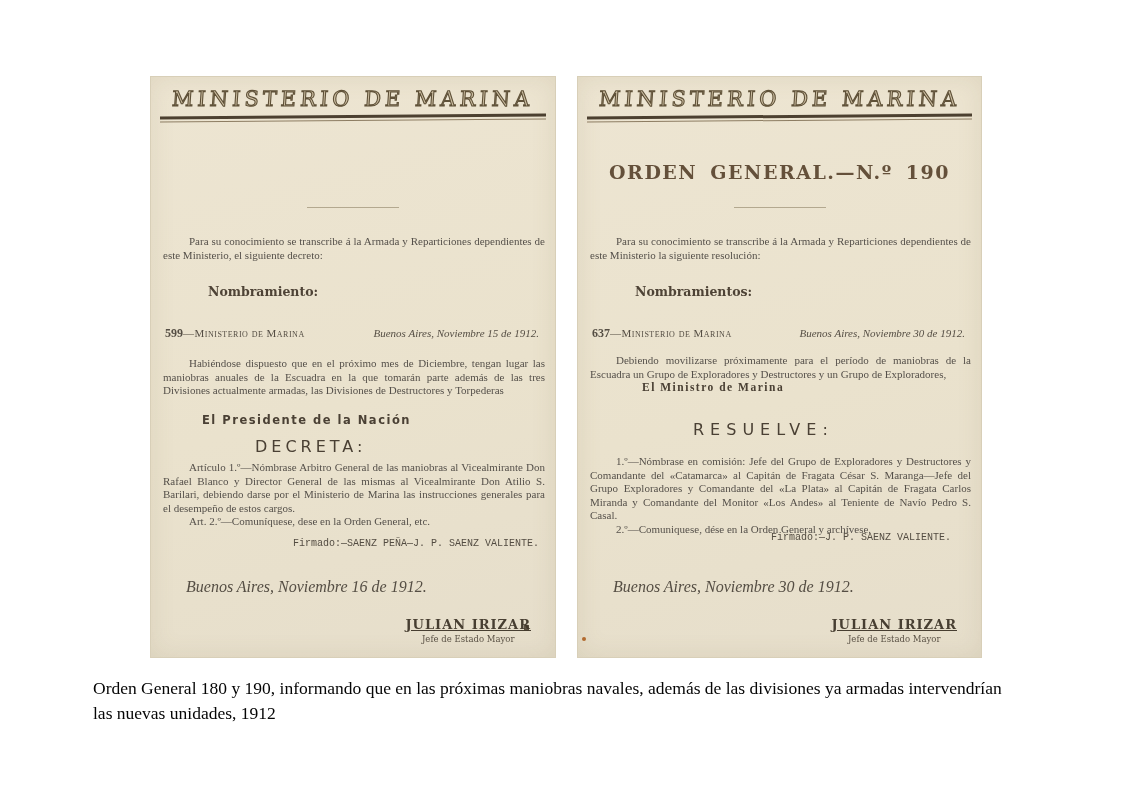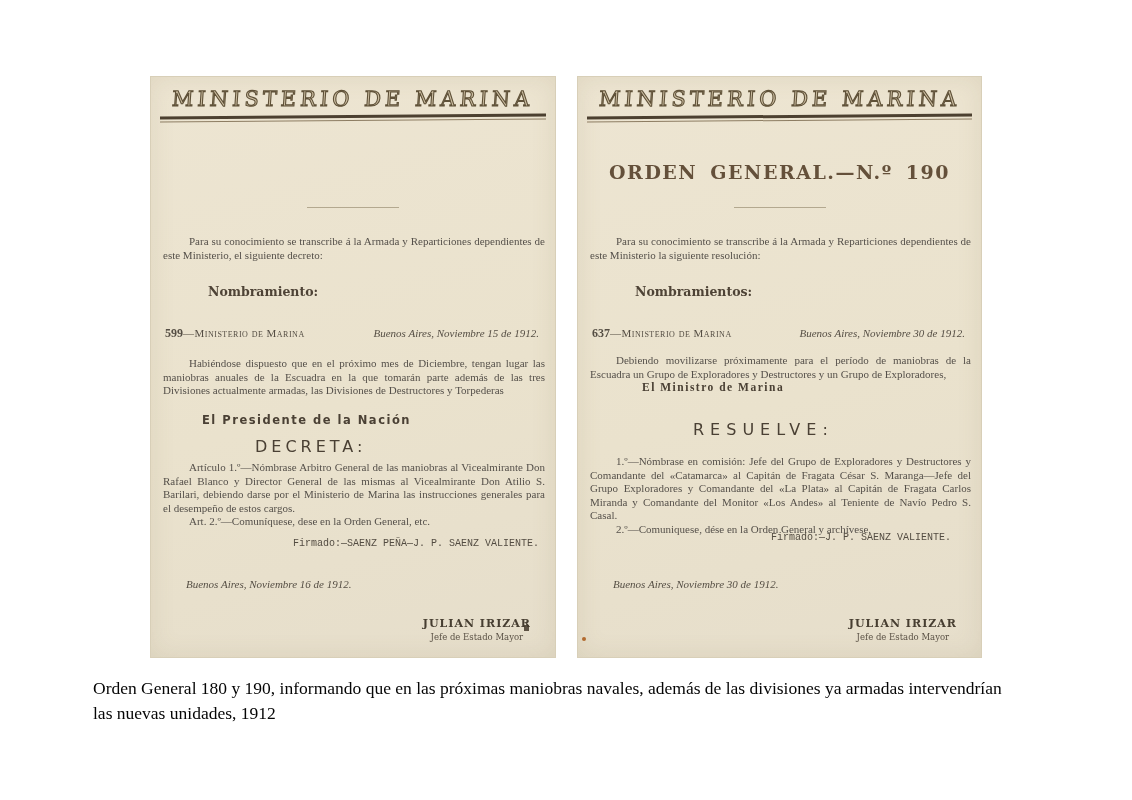--- a/index.html
+++ b/index.html
@@ -81,25 +81,25 @@
 
   .sec-articles { left:12px; right:10px; }
   .doc-a .sec-articles { top:384px; }
   .doc-b .sec-articles { top:378px; }
 
   .sec-signed { font-family:Liberation Mono, monospace; font-size:10px;
     color:#534c42; text-align:right; left:40px; }
   .doc-a .sec-signed { top:461px; right:16px; }
   .doc-b .sec-signed { top:455px; right:30px; }
 
-  .sec-botdate { top:501px; left:35px; font-style:italic; font-size:11px;
+  .sec-botdate { top:501px; left:35px; font-style:italic; font-size:16px;
     color:#554e44; font-family:"Liberation Serif", serif; }
 
   .sec-signature { top:540px; right:24px; text-align:center; }
-  .sig-name { font-weight:bold; font-size:11px; letter-spacing:1px; color:#473e31; }
+  .sig-name { font-weight:bold; font-size:13px; letter-spacing:1px; color:#473e31;text-decoration:underline; }
   .sig-role { font-size:8.5px; color:#5a5145; margin-top:2px; }
 
   
   .speck1 { position:absolute; left:373px; top:548px; width:5px; height:6px;
     background:#44392b; opacity:.85; }
   .speck2 { position:absolute; left:4px; top:560px; width:4px; height:4px;
     border-radius:50%; background:#b26a2f; }
 
   
   .caption {

